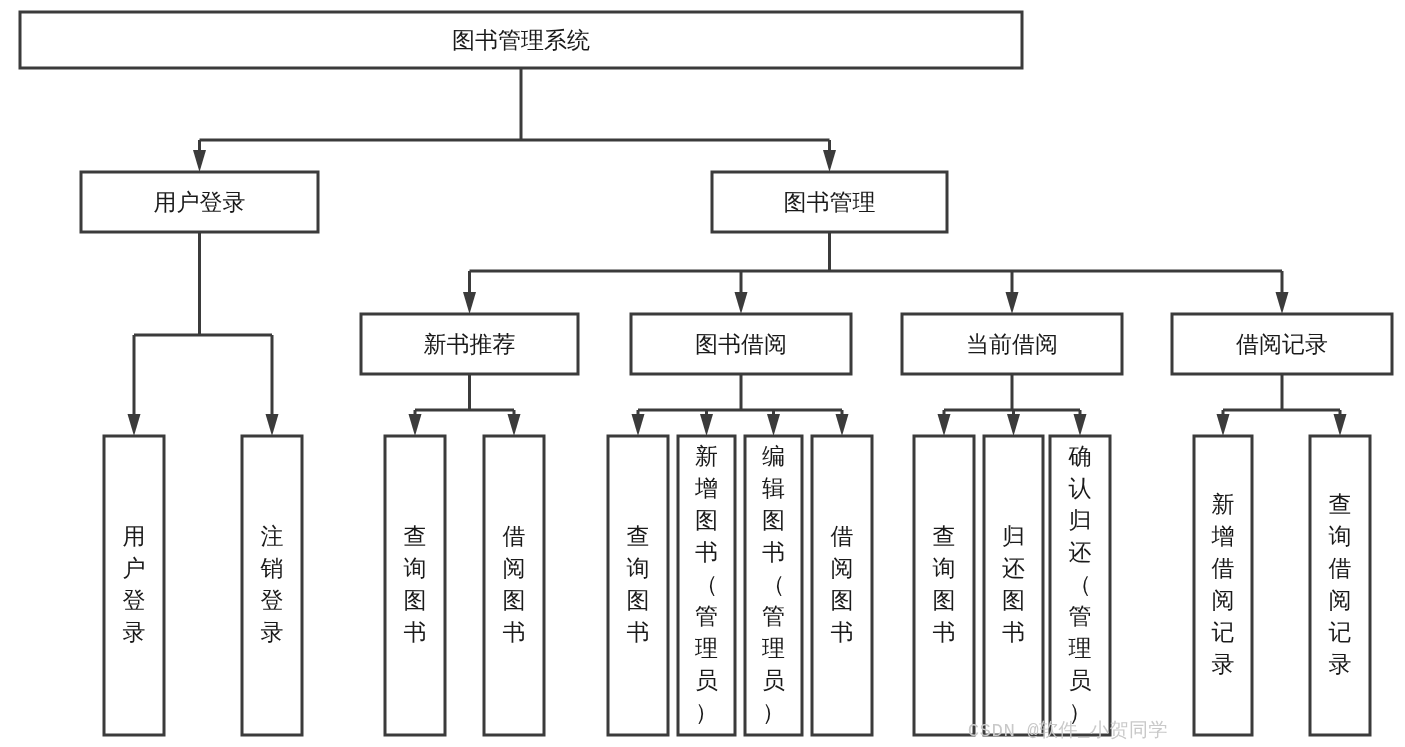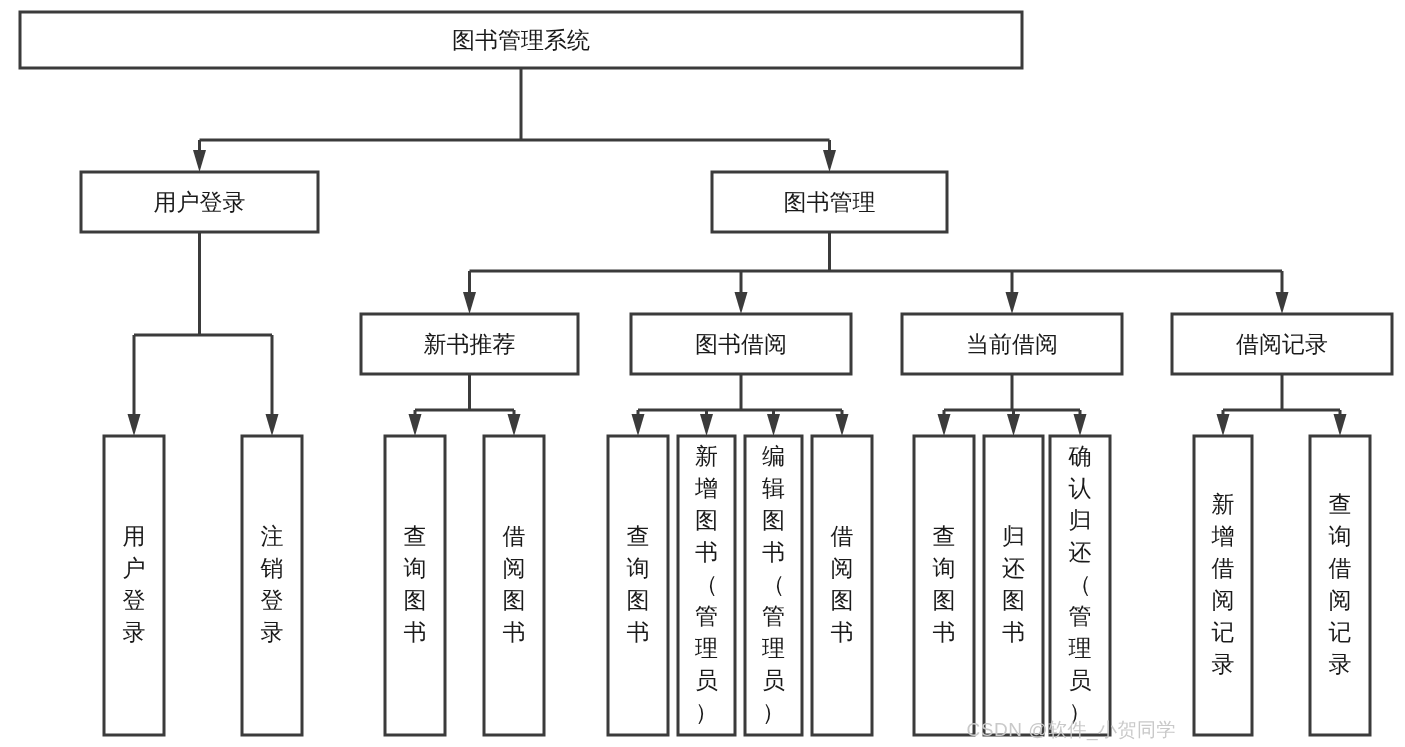--- a/index.html
+++ b/index.html
@@ -1,20 +1,20 @@
 <!DOCTYPE html>
 <html><head>
 <meta charset="utf-8">
 <style>
   html,body{margin:0;padding:0;background:#ffffff;}
   body{
     font-family:"DejaVu Sans","Liberation Sans",sans-serif;
     width:1405px;height:747px;overflow:hidden;
   }
-  #diagram-root{position:relative;width:1176px;height:747px;background:#fff;padding-left:8px;}
+  #diagram-root{position:relative;width:1176px;height:747px;background:#fff;}
   svg#tree{position:absolute;left:0;top:0;width:1405px;height:747px;}
   .node-box{fill:#ffffff;stroke:#3b3b3b;stroke-width:3;}
   .link{stroke:#3b3b3b;stroke-width:3;fill:none;stroke-linecap:butt;}
   .arrow-head{fill:#3b3b3b;}
   .node-label{
     fill:#1a1a1a;
     font-family:"DejaVu Sans","Liberation Sans",sans-serif;
     font-size:23px;
     text-anchor:middle;
     dominant-baseline:middle;
@@ -23,21 +23,21 @@
     fill:#1a1a1a;
     font-family:"DejaVu Sans","Liberation Sans",sans-serif;
     font-size:23px;
     text-anchor:middle;
   }
   .watermark{
     position:absolute;
     right:8px;bottom:4px;
     color:#c9c9c9;
     font-size:19px;
-    font-family:Liberation Sans, sans-serif;
+    font-family:Liberation Mono, monospace;
     white-space:nowrap;
     letter-spacing:0.5px;
   }
 </style>
 </head>
 <body>
 
 <div id="diagram-root">
   <svg id="tree" viewBox="0 0 1405 747">
     <g id="links-layer">

